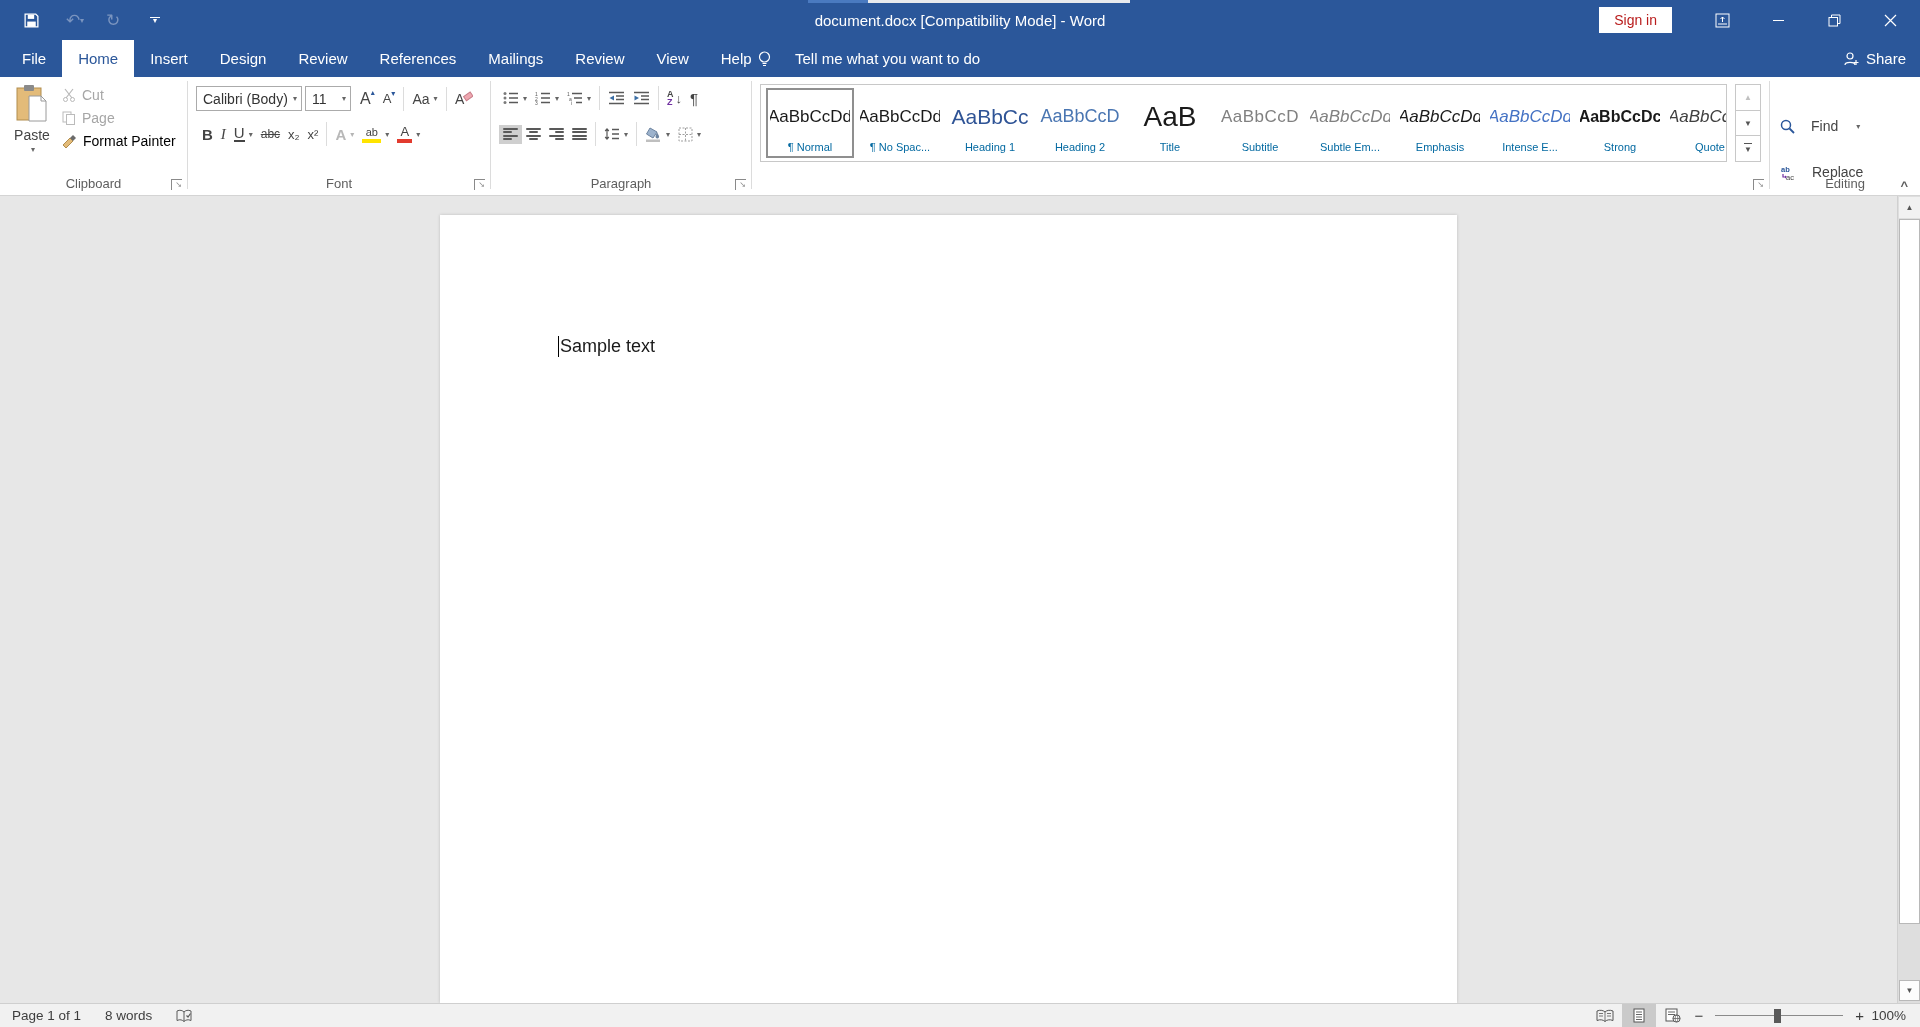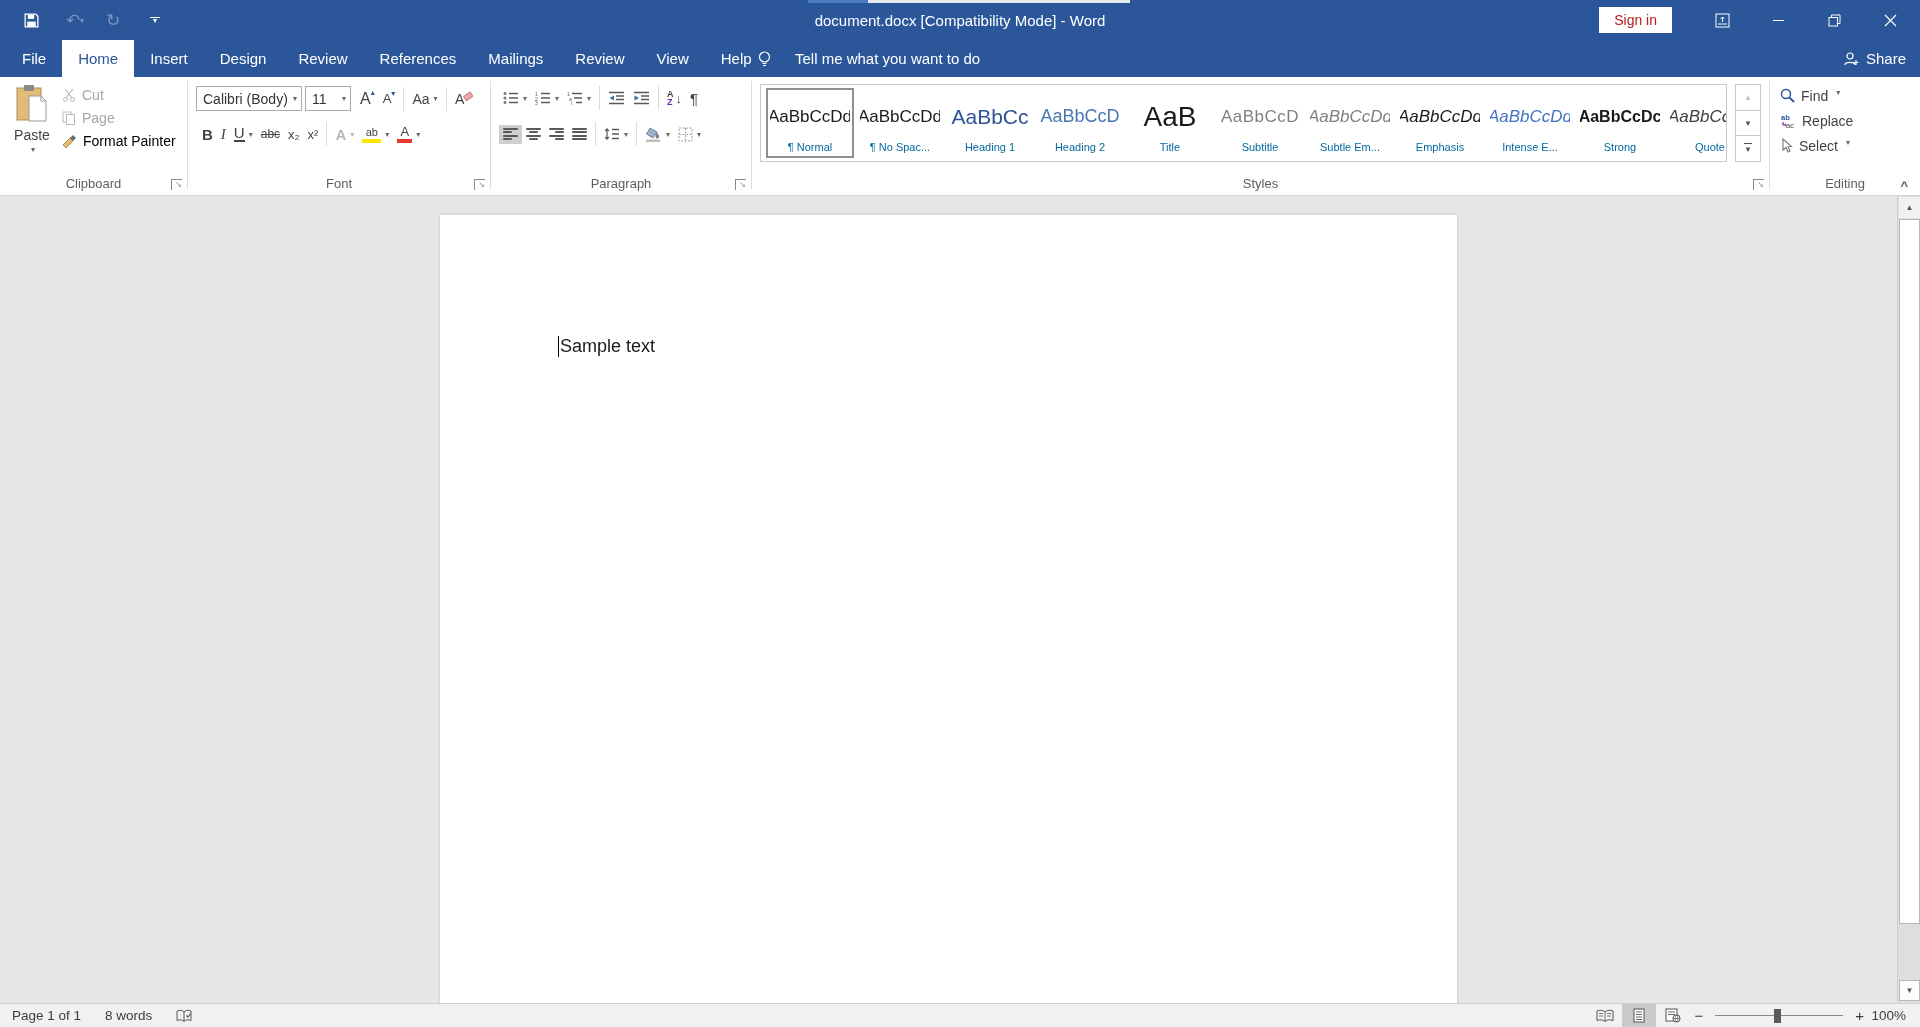--- a/index.html
+++ b/index.html
@@ -84,21 +84,21 @@
   .st-intenseem .style-prev { font-size:17px; font-style:italic; color:#4472c4; }
   .st-strong  .style-prev { font-size:16px; font-weight:bold; }
   .st-quote   .style-prev { font-size:17px; font-style:italic; color:#404040; }
   #styles-scroll { position:absolute; right:8px; top:7px; width:26px; height:78px; display:flex; flex-direction:column; }
   .sc-btn { flex:1; border:1px solid #c8c8c8; border-top:none; background:#fff; display:flex; align-items:center; justify-content:center; font-size:8px; color:#555; }
   .sc-btn:first-child { border-top:1px solid #c8c8c8; }
   .more-bar { border-top:1.5px solid #555; padding-top:1px; font-size:8px; }
 
   
   #grp-editing { width:150px; }
-  .ed-row { display:flex; gap:6px; font-size:14px; color:#444; margin-bottom:9px; }
+  .ed-row { display:flex; align-items:center; gap:16px; font-size:14px; color:#444; margin-bottom:9px;margin-top:30px; }
 
   
   #collapse-ribbon { position:absolute; right:12px; bottom:2px; color:#5e5e5e; font-size:13px; font-weight:bold; }
 
   
   #canvas { position:absolute; left:0; top:196px; width:1920px; height:807px; background:#e7e7e7; }
   #page { position:absolute; left:440px; top:19px; width:1017px; height:788px; background:#fff; box-shadow:0 0 3px rgba(0,0,0,.18);padding-left:8px; }
   #doc-text { position:absolute; left:118px; top:121px; font-size:18px; color:#1a1a1a; display:flex; align-items:center; }
   #caret { width:1px; height:21px; background:#000; margin-right:1px; }
 
@@ -531,21 +531,20 @@
           <span class="style-name">Quote</span>
         </div>
       </div>
     <div id="styles-scroll">
       <span class="sc-btn" style="color:#c0c0c0;">▲</span>
       <span class="sc-btn">▼</span>
       <span class="sc-btn">
           <span class="more-bar">▼</span>
         </span>
     </div>
-    <span class="group-label">Styles</span>
     <span class="launcher">↘</span>
   </div>
   <div class="group-sep"></div>
 
   <div class="group" id="grp-editing">
     <div style="position:absolute; left:10px; top:11px;">
       <div class="ed-row">
         <svg width="15" height="15" viewBox="0 0 15 15">
             <circle cx="6" cy="6" r="4.5" fill="none" stroke="#2b579a" stroke-width="1.5"></circle>
             <line x1="9.5" y1="9.5" x2="14" y2="14" stroke="#2b579a" stroke-width="1.8"></line>

